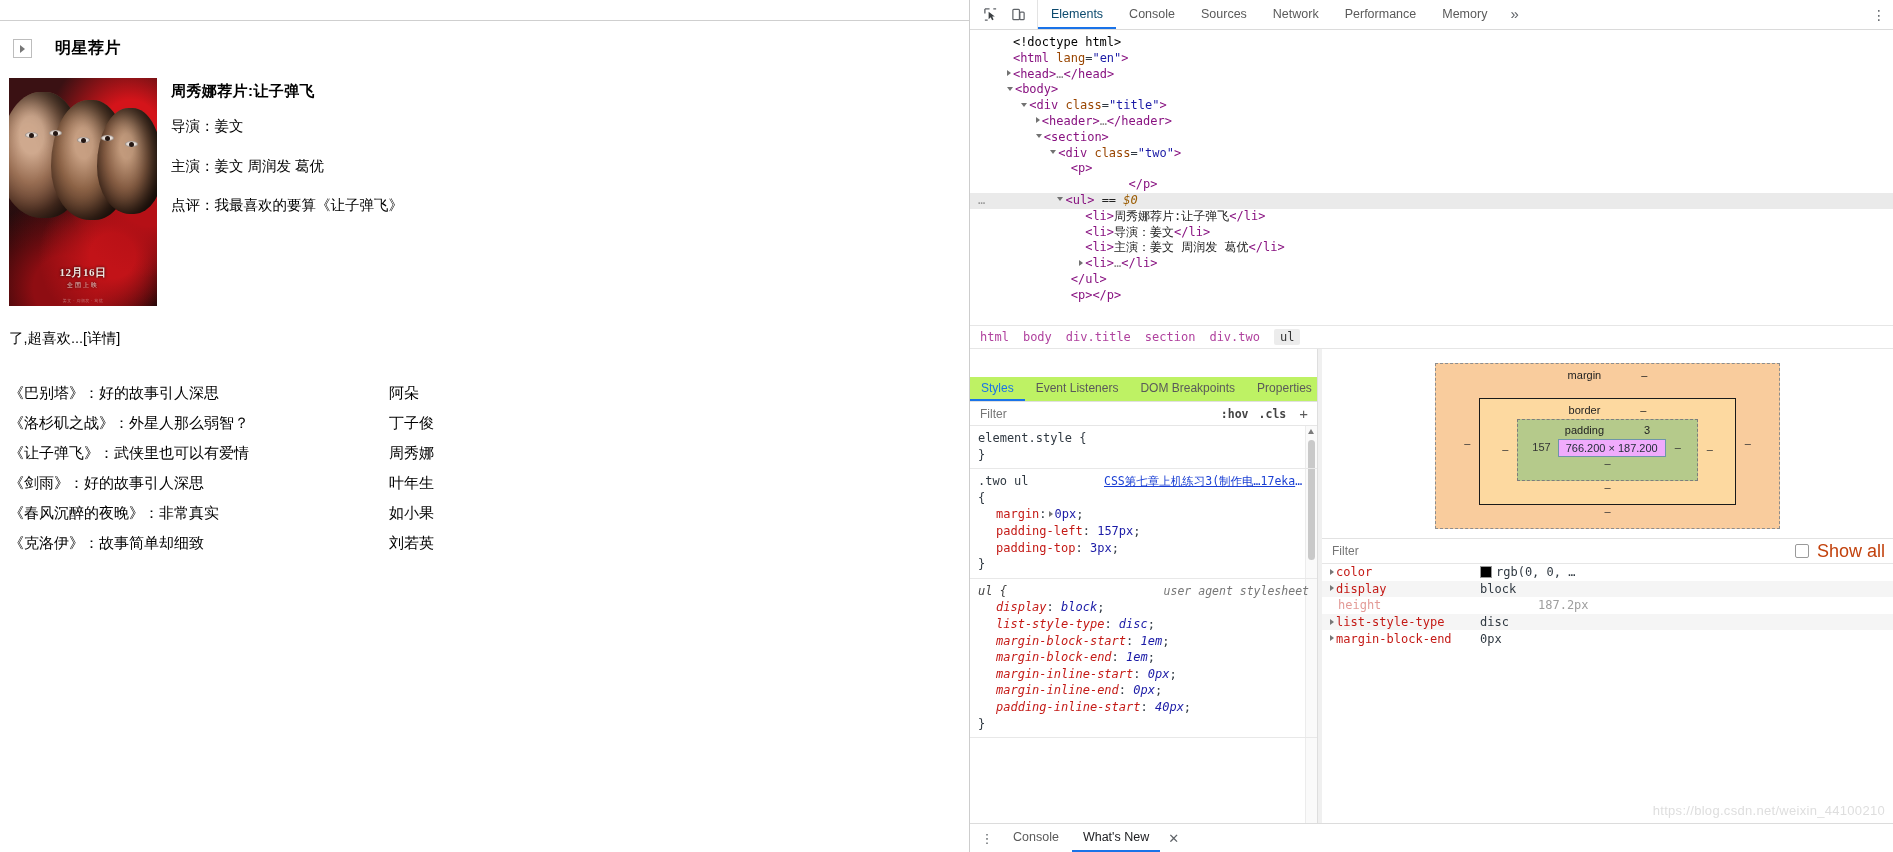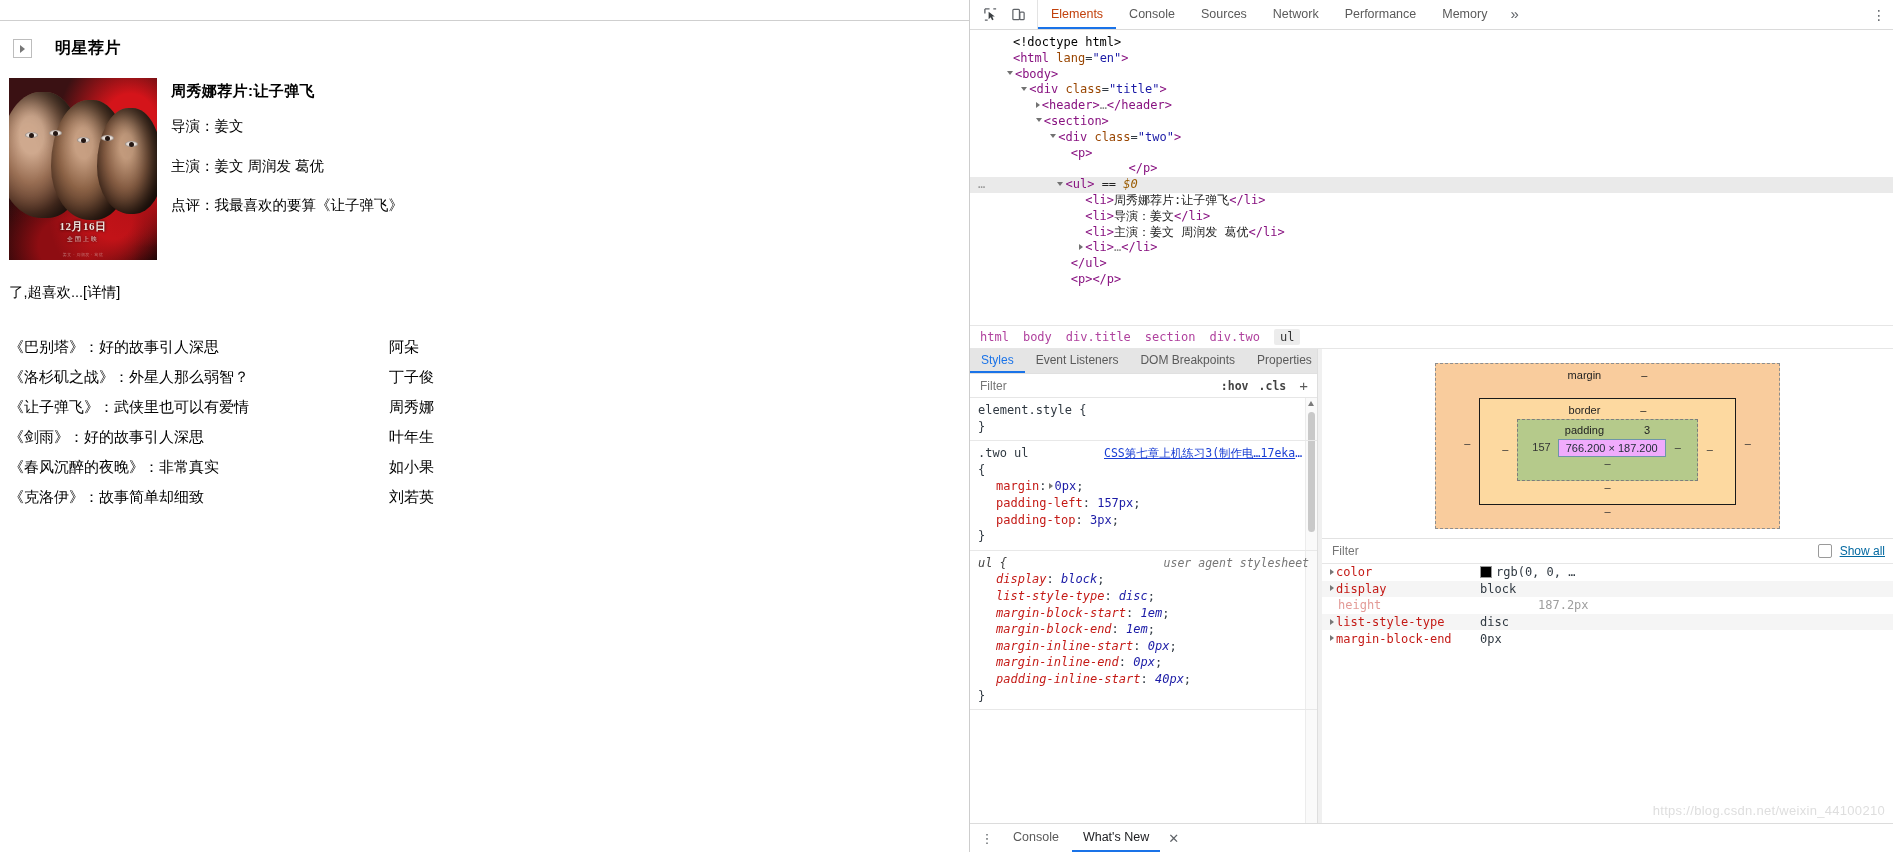--- a/index.html
+++ b/index.html
@@ -64,21 +64,21 @@
     letter-spacing: 0.5px;
   }
 
   .feature {
     display: flex;
     padding: 19px 0 0 9px;
     gap: 14px;
   }
   .poster {
     width: 148px;
-    height: 182px;
+    height: 228px;
     flex: none;
     position: relative;
     overflow: hidden;
     background: #000000;
   }
   .poster .bg-red {
     position: absolute;
     inset: 0;
     background:
       radial-gradient(circle at 82% 22%, #d4141a 0 13%, rgba(212,20,26,0) 38%),
@@ -252,21 +252,21 @@
     display: flex;
     align-items: center;
     font-size: 12.5px;
     color: #5a5a5a;
     white-space: nowrap;
     cursor: pointer;
     border-bottom: 2px solid transparent;
     box-sizing: border-box;
   }
   .dt-tab.active {
-    color: #c2410c;
+    color: #0c4a6e;
     border-bottom-color: #1a73e8;
   }
   .dt-tab.chev {
     padding: 0 10px;
     font-size: 15px;
     color: #5f6368;
   }
   .dt-kebab {
     width: 28px;
     display: flex;
@@ -361,21 +361,22 @@
     display: flex;
     flex-direction: column;
     min-height: 0;
   }
   .panel-tabs {
     height: 24px;
     flex: none;
     display: flex;
     align-items: stretch;
     border-bottom: 1px solid #e0e0e0;
-    background: #e5e5e5;
+    background: #bef264;
+    margin-top: 28px;
   }
   .panel-tab {
     padding: 0 11px;
     display: flex;
     align-items: center;
     font-size: 12px;
     color: #5a5a5a;
     white-space: nowrap;
     cursor: pointer;
     border-bottom: 2px solid transparent;
@@ -584,24 +585,23 @@
   }
   .computed-head .filter-input { font-size: 12px; }
   .chk {
     width: 12px; height: 12px;
     border: 1px solid #9a9a9a;
     border-radius: 2px;
     background: #fff;
     flex: none;
   }
   .showall-label {
-    font-size: 12px;
-    color: #0369a1;
+    font-size: 18px;
+    color: #c2410c;
     white-space: nowrap;
-    text-decoration: underline;
   }
   .computed-list {
     flex: 1;
     overflow: hidden;
     font-family: "DejaVu Sans Mono", "Liberation Mono", monospace;
     font-size: 12px;
     position: relative;
   }
   .cprop-row {
     display: flex;
@@ -786,20 +786,21 @@
         <div class="dt-tab">Performance</div>
         <div class="dt-tab">Memory</div>
         <div class="dt-tab chev">»</div>
       </div>
       <div class="dt-kebab">⋮</div>
     </div>
 
     <div class="dom-tree" id="dom-tree">
         <div class="dom-line">&nbsp;&nbsp;&nbsp;&nbsp;<span style="display:inline-block;width:6px;"></span><span class="comment">&lt;!doctype html&gt;</span></div>
         <div class="dom-line">&nbsp;&nbsp;&nbsp;&nbsp;<span style="display:inline-block;width:6px;"></span><span class="punc">&lt;</span><span class="tag">html</span> <span class="attr">lang</span>=<span class="val">"en"</span><span class="punc">&gt;</span></div>
+        <div class="dom-line">&nbsp;&nbsp;&nbsp;&nbsp;<span class="tri-r"></span><span class="punc">&lt;</span><span class="tag">head</span><span class="punc">&gt;</span><span class="ellip">…</span><span class="punc">&lt;/</span><span class="tag">head</span><span class="punc">&gt;</span></div>
         <div class="dom-line">&nbsp;&nbsp;&nbsp;&nbsp;<span class="tri-d"></span><span class="punc">&lt;</span><span class="tag">body</span><span class="punc">&gt;</span></div>
         <div class="dom-line">&nbsp;&nbsp;&nbsp;&nbsp;&nbsp;&nbsp;<span class="tri-d"></span><span class="punc">&lt;</span><span class="tag">div</span> <span class="attr">class</span>=<span class="val">"title"</span><span class="punc">&gt;</span></div>
         <div class="dom-line">&nbsp;&nbsp;&nbsp;&nbsp;&nbsp;&nbsp;&nbsp;&nbsp;<span class="tri-r"></span><span class="punc">&lt;</span><span class="tag">header</span><span class="punc">&gt;</span><span class="ellip">…</span><span class="punc">&lt;/</span><span class="tag">header</span><span class="punc">&gt;</span></div>
         <div class="dom-line">&nbsp;&nbsp;&nbsp;&nbsp;&nbsp;&nbsp;&nbsp;&nbsp;<span class="tri-d"></span><span class="punc">&lt;</span><span class="tag">section</span><span class="punc">&gt;</span></div>
         <div class="dom-line">&nbsp;&nbsp;&nbsp;&nbsp;&nbsp;&nbsp;&nbsp;&nbsp;&nbsp;&nbsp;<span class="tri-d"></span><span class="punc">&lt;</span><span class="tag">div</span> <span class="attr">class</span>=<span class="val">"two"</span><span class="punc">&gt;</span></div>
         <div class="dom-line">&nbsp;&nbsp;&nbsp;&nbsp;&nbsp;&nbsp;&nbsp;&nbsp;&nbsp;&nbsp;&nbsp;&nbsp;<span style="display:inline-block;width:6px;"></span><span class="punc">&lt;</span><span class="tag">p</span><span class="punc">&gt;</span></div>
         <div class="dom-line">&nbsp;&nbsp;&nbsp;&nbsp;&nbsp;&nbsp;&nbsp;&nbsp;&nbsp;&nbsp;&nbsp;&nbsp;&nbsp;&nbsp;&nbsp;&nbsp;&nbsp;&nbsp;&nbsp;&nbsp;<span style="display:inline-block;width:6px;"></span><span class="punc">&lt;/</span><span class="tag">p</span><span class="punc">&gt;</span></div>
         <div class="dom-line sel"><span class="dotdotdot">…</span>  &nbsp;&nbsp;&nbsp;&nbsp;&nbsp;&nbsp;&nbsp;&nbsp;<span class="tri-d"></span><span class="punc">&lt;</span><span class="tag">ul</span><span class="punc">&gt;</span> <span class="txt">==</span> <span class="dollar">$0</span></div>
         <div class="dom-line">&nbsp;&nbsp;&nbsp;&nbsp;&nbsp;&nbsp;&nbsp;&nbsp;&nbsp;&nbsp;&nbsp;&nbsp;&nbsp;&nbsp;<span style="display:inline-block;width:6px;"></span><span class="punc">&lt;</span><span class="tag">li</span><span class="punc">&gt;</span><span class="txt">周秀娜荐片:让子弹飞</span><span class="punc">&lt;/</span><span class="tag">li</span><span class="punc">&gt;</span></div>
         <div class="dom-line">&nbsp;&nbsp;&nbsp;&nbsp;&nbsp;&nbsp;&nbsp;&nbsp;&nbsp;&nbsp;&nbsp;&nbsp;&nbsp;&nbsp;<span style="display:inline-block;width:6px;"></span><span class="punc">&lt;</span><span class="tag">li</span><span class="punc">&gt;</span><span class="txt">导演：姜文</span><span class="punc">&lt;/</span><span class="tag">li</span><span class="punc">&gt;</span></div>

